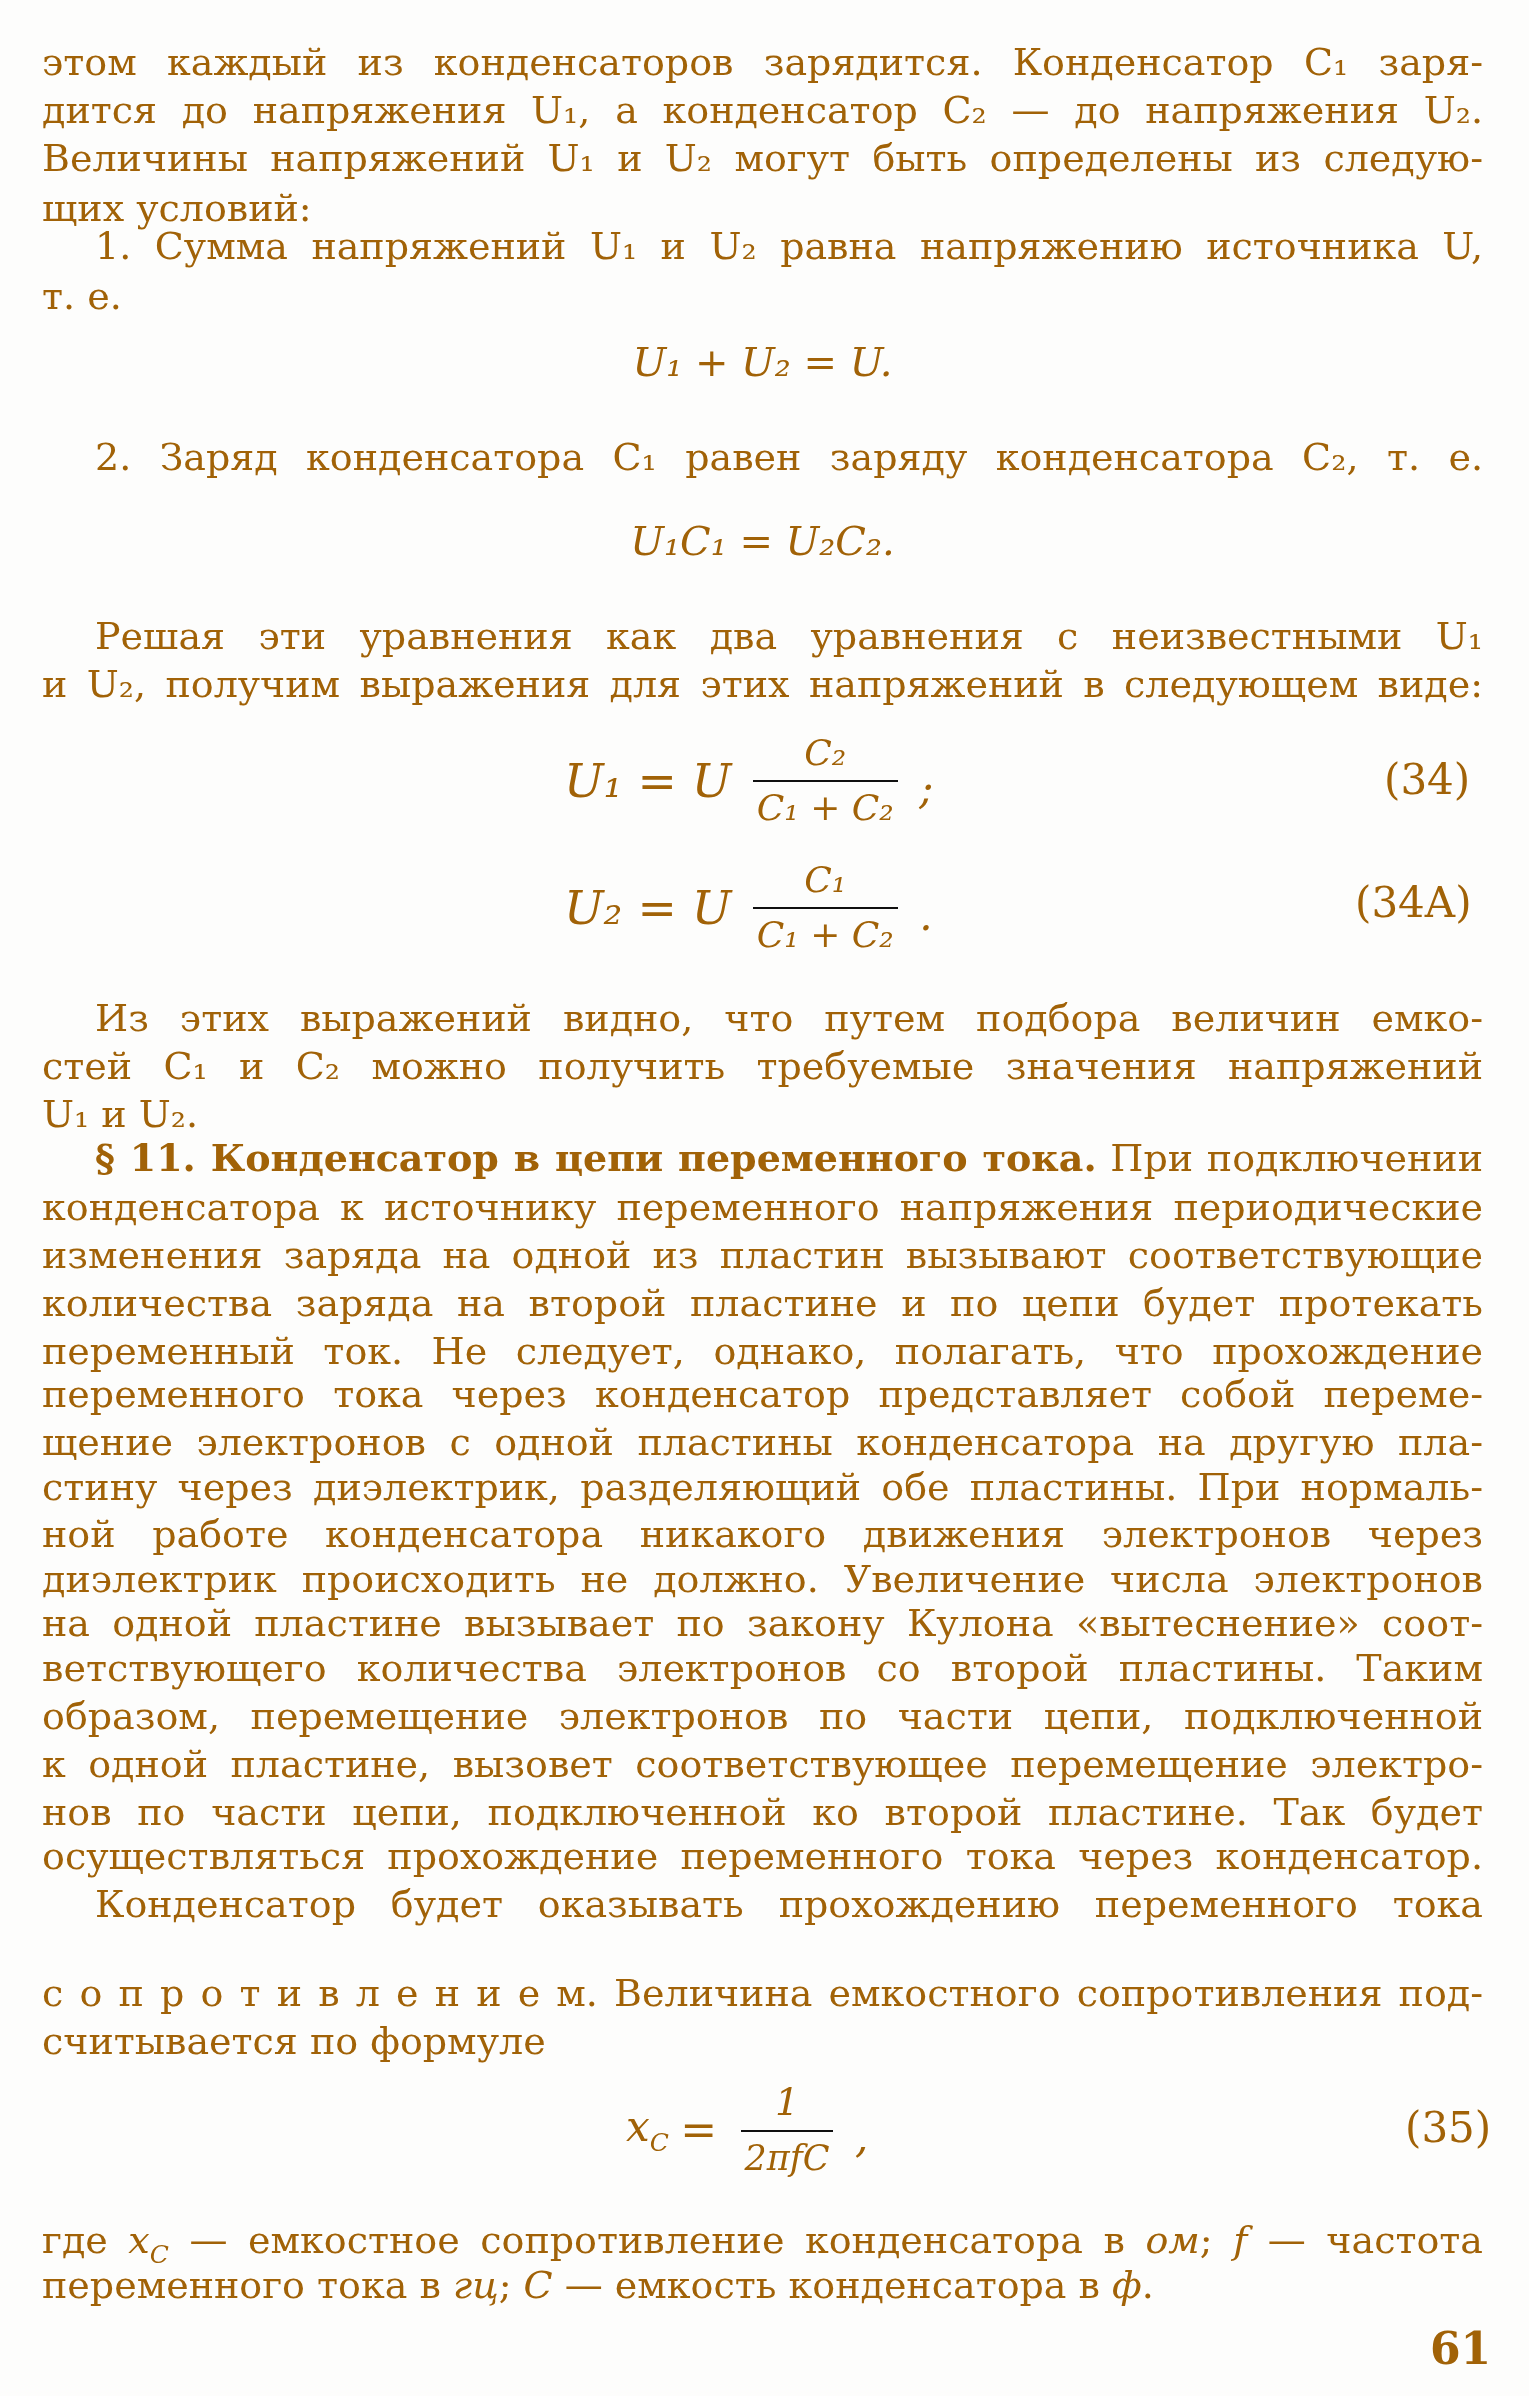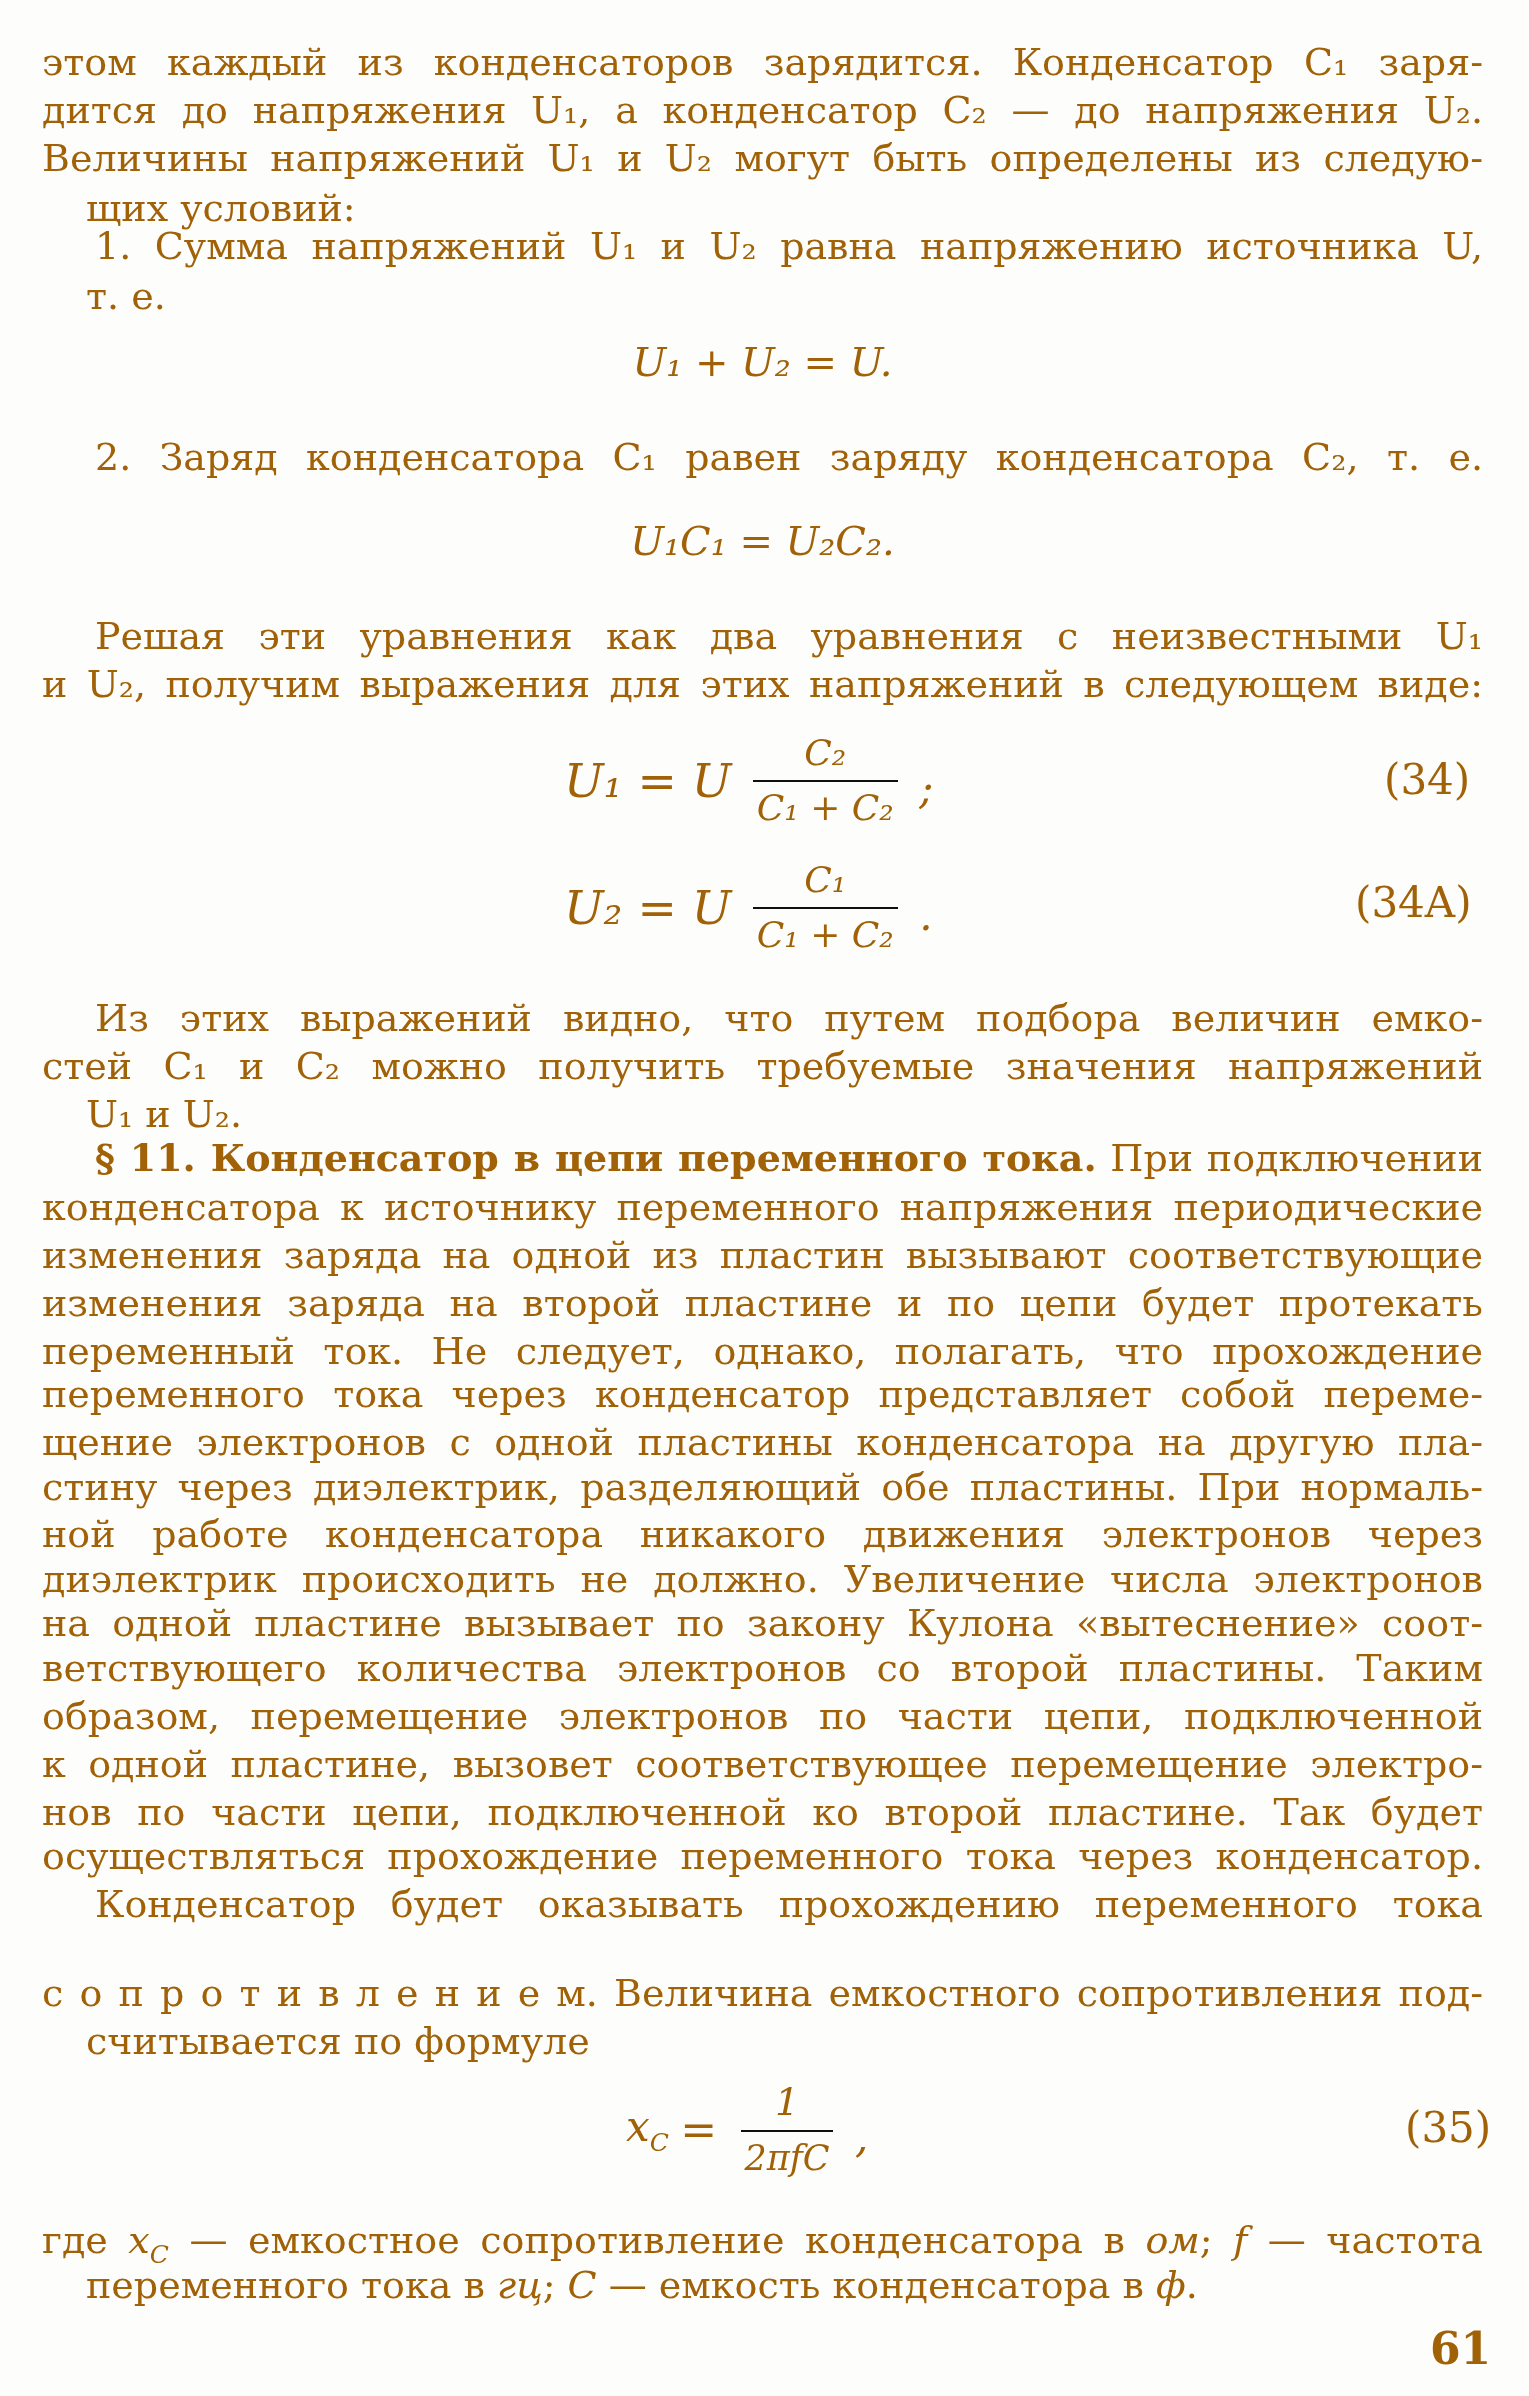--- a/index.html
+++ b/index.html
@@ -13,21 +13,21 @@
     overflow:hidden;
   }
   .ln {
     position:absolute;
     left:42px; width:1441px;
     font-size:38px; line-height:48px;
     text-align:justify;
     text-align-last:justify;
     white-space:normal;
   }
-  .ln.left { text-align:right; text-align-last:left;margin-left:44px; }
+  .ln.left { text-align:right; text-align-last:left; }
   .ln.ind  { text-indent:53px; }
   .ln b { font-weight:bold; }
 
   
   .fcenter {
     position:absolute;
     left:42px; width:1441px;
     text-align:center;
     font-style:italic;
     font-size:40px; line-height:54px;
@@ -116,21 +116,21 @@
   <div class="ln ind" style="top:994px">Из этих выражений видно, что путем подбора величин емко-</div>
   <div class="ln" style="top:1042px">стей C₁ и C₂ можно получить требуемые значения напряжений</div>
   <div class="ln left" style="top:1090px">U₁ и U₂.</div>
 
   <div class="ln ind" style="top:1134px">
     <b>§ 11. Конденсатор в цепи переменного тока.</b><span> При подключении</span>
   </div>
 
   <div class="ln" style="top:1183px">конденсатора к источнику переменного напряжения периодические</div>
   <div class="ln" style="top:1231px">изменения заряда на одной из пластин вызывают соответствующие</div>
-  <div class="ln" style="top:1279px">изменения заряда на второй пластине и по цепи будет протекать</div>
+  <div class="ln" style="top:1279px">количества заряда на второй пластине и по цепи будет протекать</div>
   <div class="ln" style="top:1327px">переменный ток. Не следует, однако, полагать, что прохождение</div>
   <div class="ln" style="top:1370px">переменного тока через конденсатор представляет собой переме-</div>
   <div class="ln" style="top:1418px">щение электронов с одной пластины конденсатора на другую пла-</div>
   <div class="ln" style="top:1463px">стину через диэлектрик, разделяющий обе пластины. При нормаль-</div>
   <div class="ln" style="top:1510px">ной работе конденсатора никакого движения электронов через</div>
   <div class="ln" style="top:1555px">диэлектрик происходить не должно. Увеличение числа электронов</div>
   <div class="ln" style="top:1599px">на одной пластине вызывает по закону Кулона «вытеснение» соот-</div>
   <div class="ln" style="top:1644px">ветствующего количества электронов со второй пластины. Таким</div>
   <div class="ln" style="top:1692px">образом, перемещение электронов по части цепи, подключенной</div>
   <div class="ln" style="top:1740px">к одной пластине, вызовет соответствующее перемещение электро-</div>

